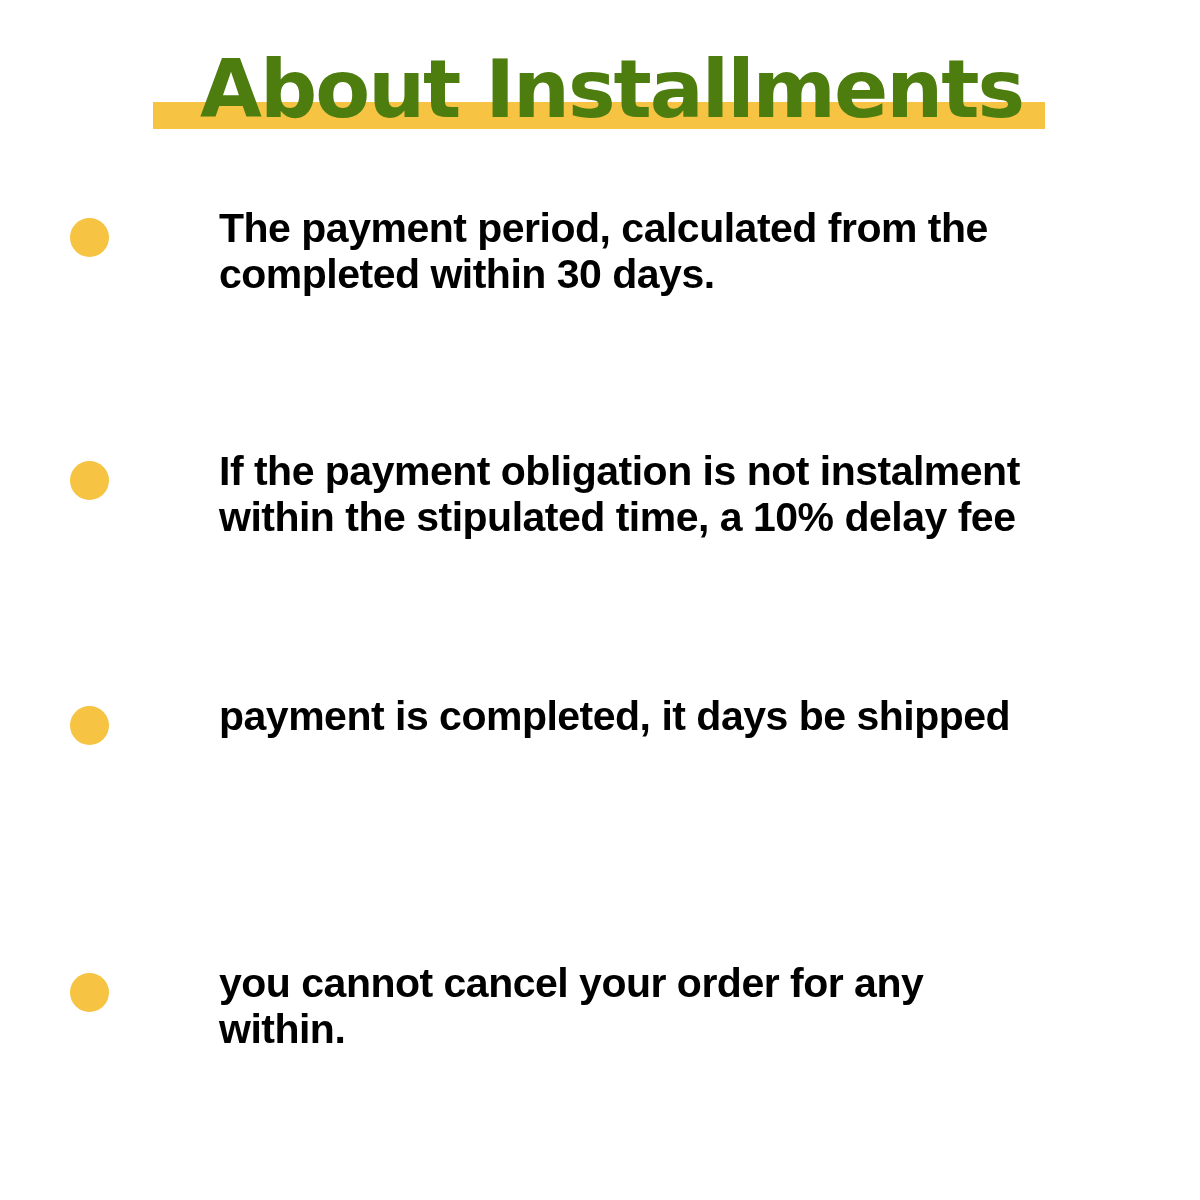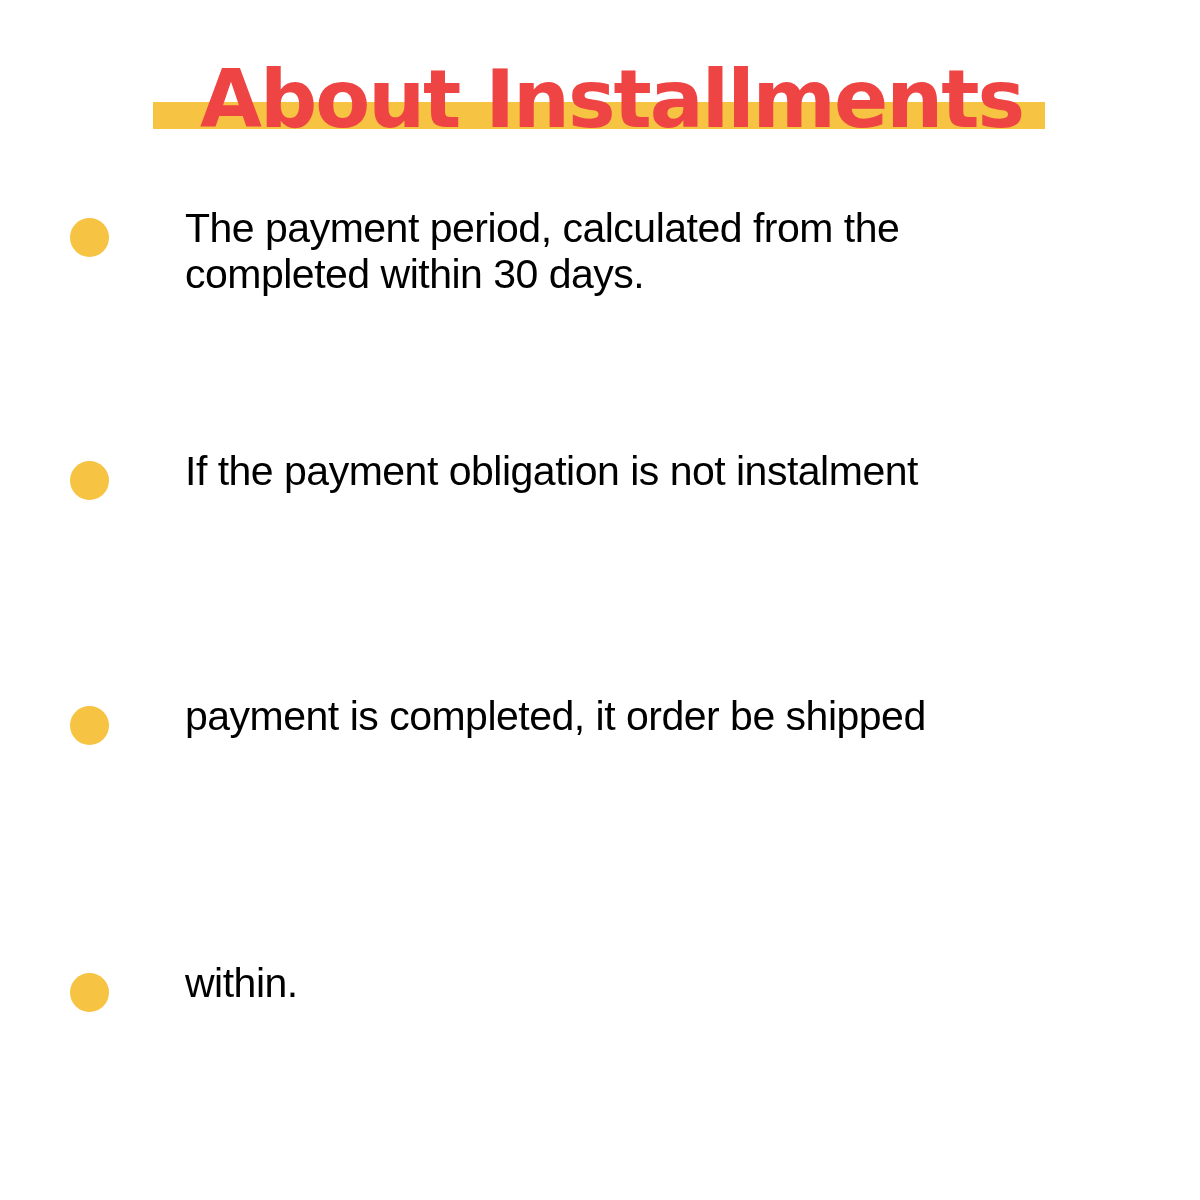--- a/index.html
+++ b/index.html
@@ -28,28 +28,28 @@
     top: 102px;
     width: 892px;
     height: 27px;
     background: #F6C342; 
     z-index: 1;
   }
 
   .title {
     position: absolute;
     left: 200px;
-    top: 60px;
+    top: 50px;
     z-index: 2;
     font-family: "DejaVu Sans", "Liberation Sans", sans-serif;
     font-weight: bold;
     font-size: 80px;
     line-height: 80px;
     letter-spacing: -2px;
-    color: #ef4444;
+    color: #4d7c0f;
     white-space: nowrap;
   }
 
   
   .bullet {
     position: absolute;
     left: 0;
     width: 1200px;
   }
   .bullet.b1 { top: 205px; }
@@ -62,24 +62,24 @@
     left: 70px;
     top: 13px;
     width: 39px;
     height: 39px;
     border-radius: 50%;
     background: #F6C342; 
   }
 
   .bullet-text {
     position: absolute;
-    left: 185px;
+    left: 219px;
     top: 0;
     width: 880px;
-    font-weight: normal;
+    font-weight: bold;
     font-size: 41px;
     line-height: 46px;
     letter-spacing: -0.5px;
     color: #000000;
   }
 
   .line { white-space: nowrap; }
 </style>
 </head>
 <body style="color: rgb(0, 0, 0);">
@@ -98,31 +98,33 @@
       <div class="bullet-text">
         <div class="line">The payment period, calculated from the</div>
         <div class="line">completed within 30 days.</div>
       </div>
     </div>
 
     <div class="bullet b2">
       <span class="dot" style="background: rgb(246, 195, 66);"></span>
       <div class="bullet-text">
         <div class="line">If the payment obligation is not instalment</div>
+        <div class="line">within the stipulated time, a 10% delay fee</div>
       </div>
     </div>
 
     <div class="bullet b3">
       <span class="dot" style="background: rgb(246, 195, 66);"></span>
       <div class="bullet-text">
-        <div class="line">payment is completed, it order be shipped</div>
+        <div class="line">payment is completed, it days be shipped</div>
       </div>
     </div>
 
     <div class="bullet b4">
       <span class="dot" style="background: rgb(246, 195, 66);"></span>
       <div class="bullet-text">
+        <div class="line">you cannot cancel your order for any</div>
         <div class="line">within.</div>
       </div>
     </div>
 
   </section>
 </div>
 
 </body></html>

